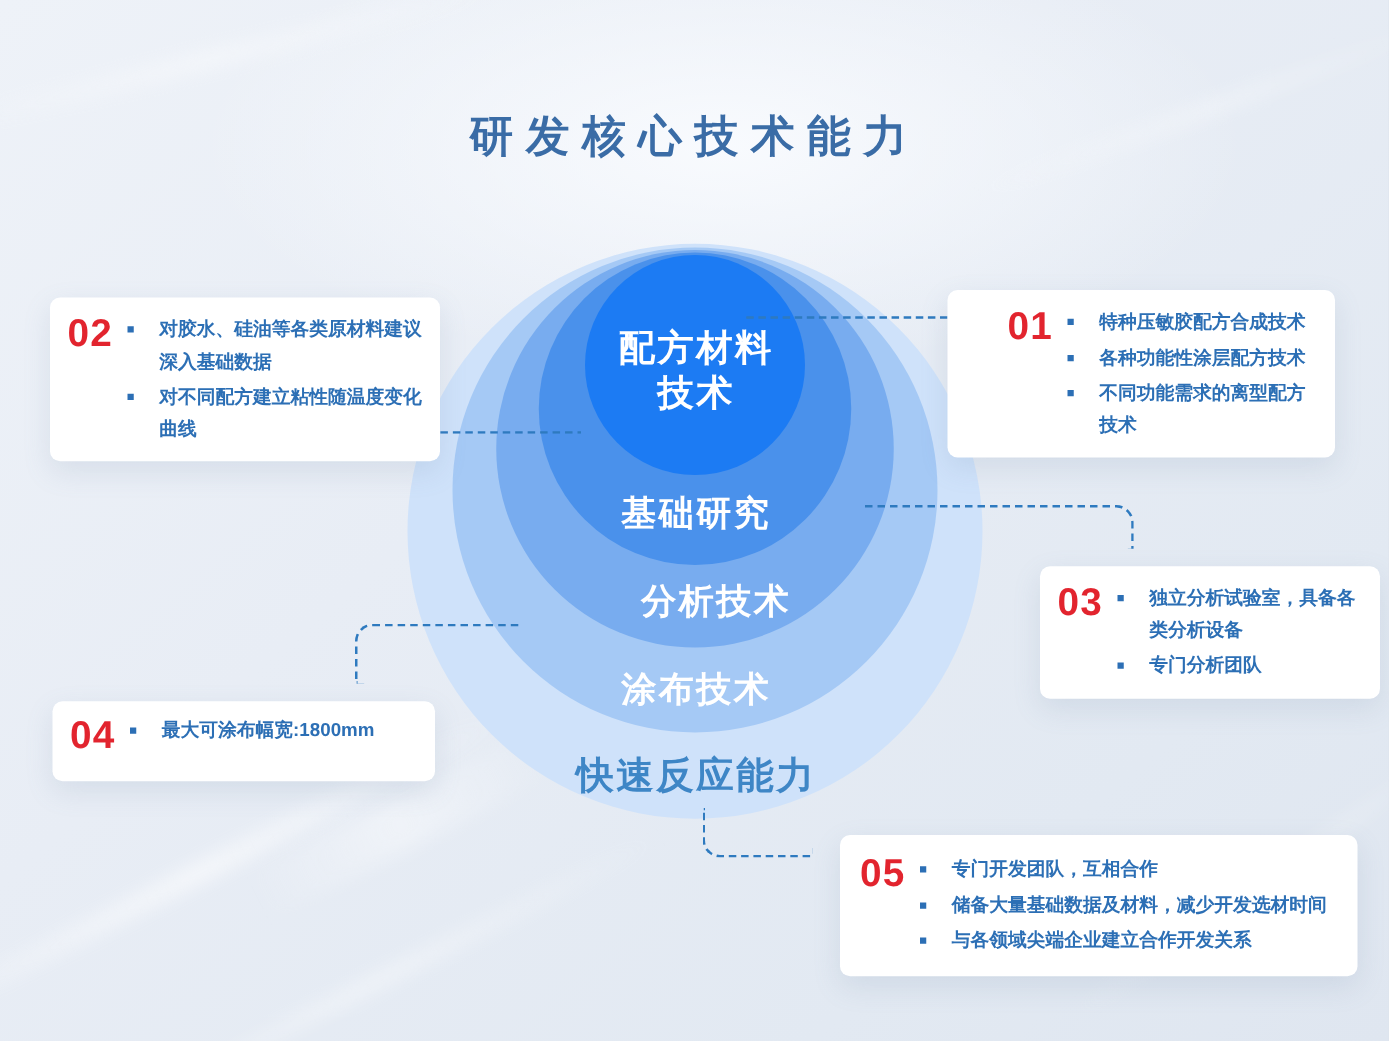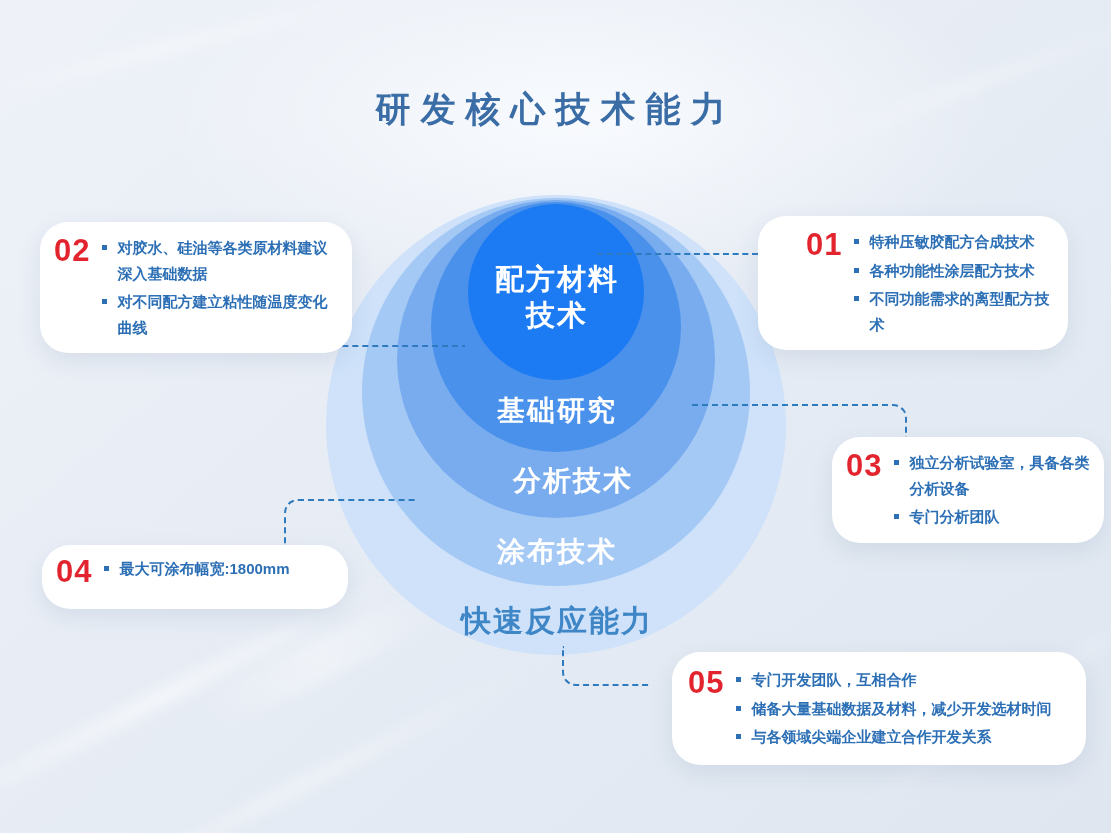--- a/index.html
+++ b/index.html
@@ -46,43 +46,43 @@
   
   .conn{position:absolute;z-index:2;border:0 dashed #2e7abf;}
   .c1{left:597px;top:253px;width:161px;height:0;border-top-width:2px;}
   .c2{left:147px;top:311px;width:316px;height:34px;border-left-width:2px;border-bottom-width:2px;border-bottom-left-radius:14px;}
   .c3{left:692px;top:404px;width:213px;height:33px;border-top-width:2px;border-right-width:2px;border-top-right-radius:14px;}
   .c4{left:284px;top:499px;width:131px;height:46px;border-left-width:2px;border-top-width:2px;border-top-left-radius:14px;}
   .c5{left:562px;top:646px;width:86px;height:38px;border-left-width:2px;border-bottom-width:2px;border-bottom-left-radius:14px;}
 
   
   .card{
-    position:absolute;z-index:4;background:#ffffff;border-radius:28px;
+    position:absolute;z-index:4;background:#ffffff;border-radius:8px;
     box-shadow:0 8px 22px rgba(110,135,170,.16);
-    display:flex;gap:12px;padding:10px 14px;box-sizing:border-box;
+    display:flex;gap:12px;padding:10px 14px;box-sizing:border-box;margin-top:16px;
   }
   .b01{left:758px;top:216px;width:310px;min-height:96px;padding-left:48px;}
   .b02{left:40px;top:222px;width:312px;min-height:92px;}
   .b03{left:832px;top:437px;width:272px;min-height:92px;justify-content:center;}
   .b04{left:42px;top:545px;width:306px;min-height:64px;padding-top:8px;}
   .b05{left:672px;top:652px;width:414px;min-height:95px;padding:12px 16px;}
 
   .num{
     font-size:31px;font-weight:800;line-height:1;color:#e2242e;letter-spacing:1px;
     margin-top:3px;flex-shrink:0;
   }
   @supports ((-webkit-background-clip:text) or (background-clip:text)){
     .num{
       background:linear-gradient(180deg,#e2242e 0%,#e2242e 58%,#ee747b 78%,rgba(244,178,182,.35) 100%);
       -webkit-background-clip:text;background-clip:text;
       -webkit-text-fill-color:transparent;color:#e2242e;
     }
   }
   .card ul{list-style:none;margin:0;padding:0;}
-  .card li{display:flex;align-items:flex-start;gap:10px;margin:3px 0;
+  .card li{display:flex;align-items:flex-start;gap:20px;margin:3px 0;
     color:#2c6fb5;font-size:15px;font-weight:600;line-height:1.7;}
   .mk{width:5px;height:5px;background:#2c6fb5;flex-shrink:0;margin-top:10px;}
 </style>
 </head>
 <body>
 
 <div class="stage">
 
   <div class="streak s1"></div>
   <div class="streak s2"></div>

